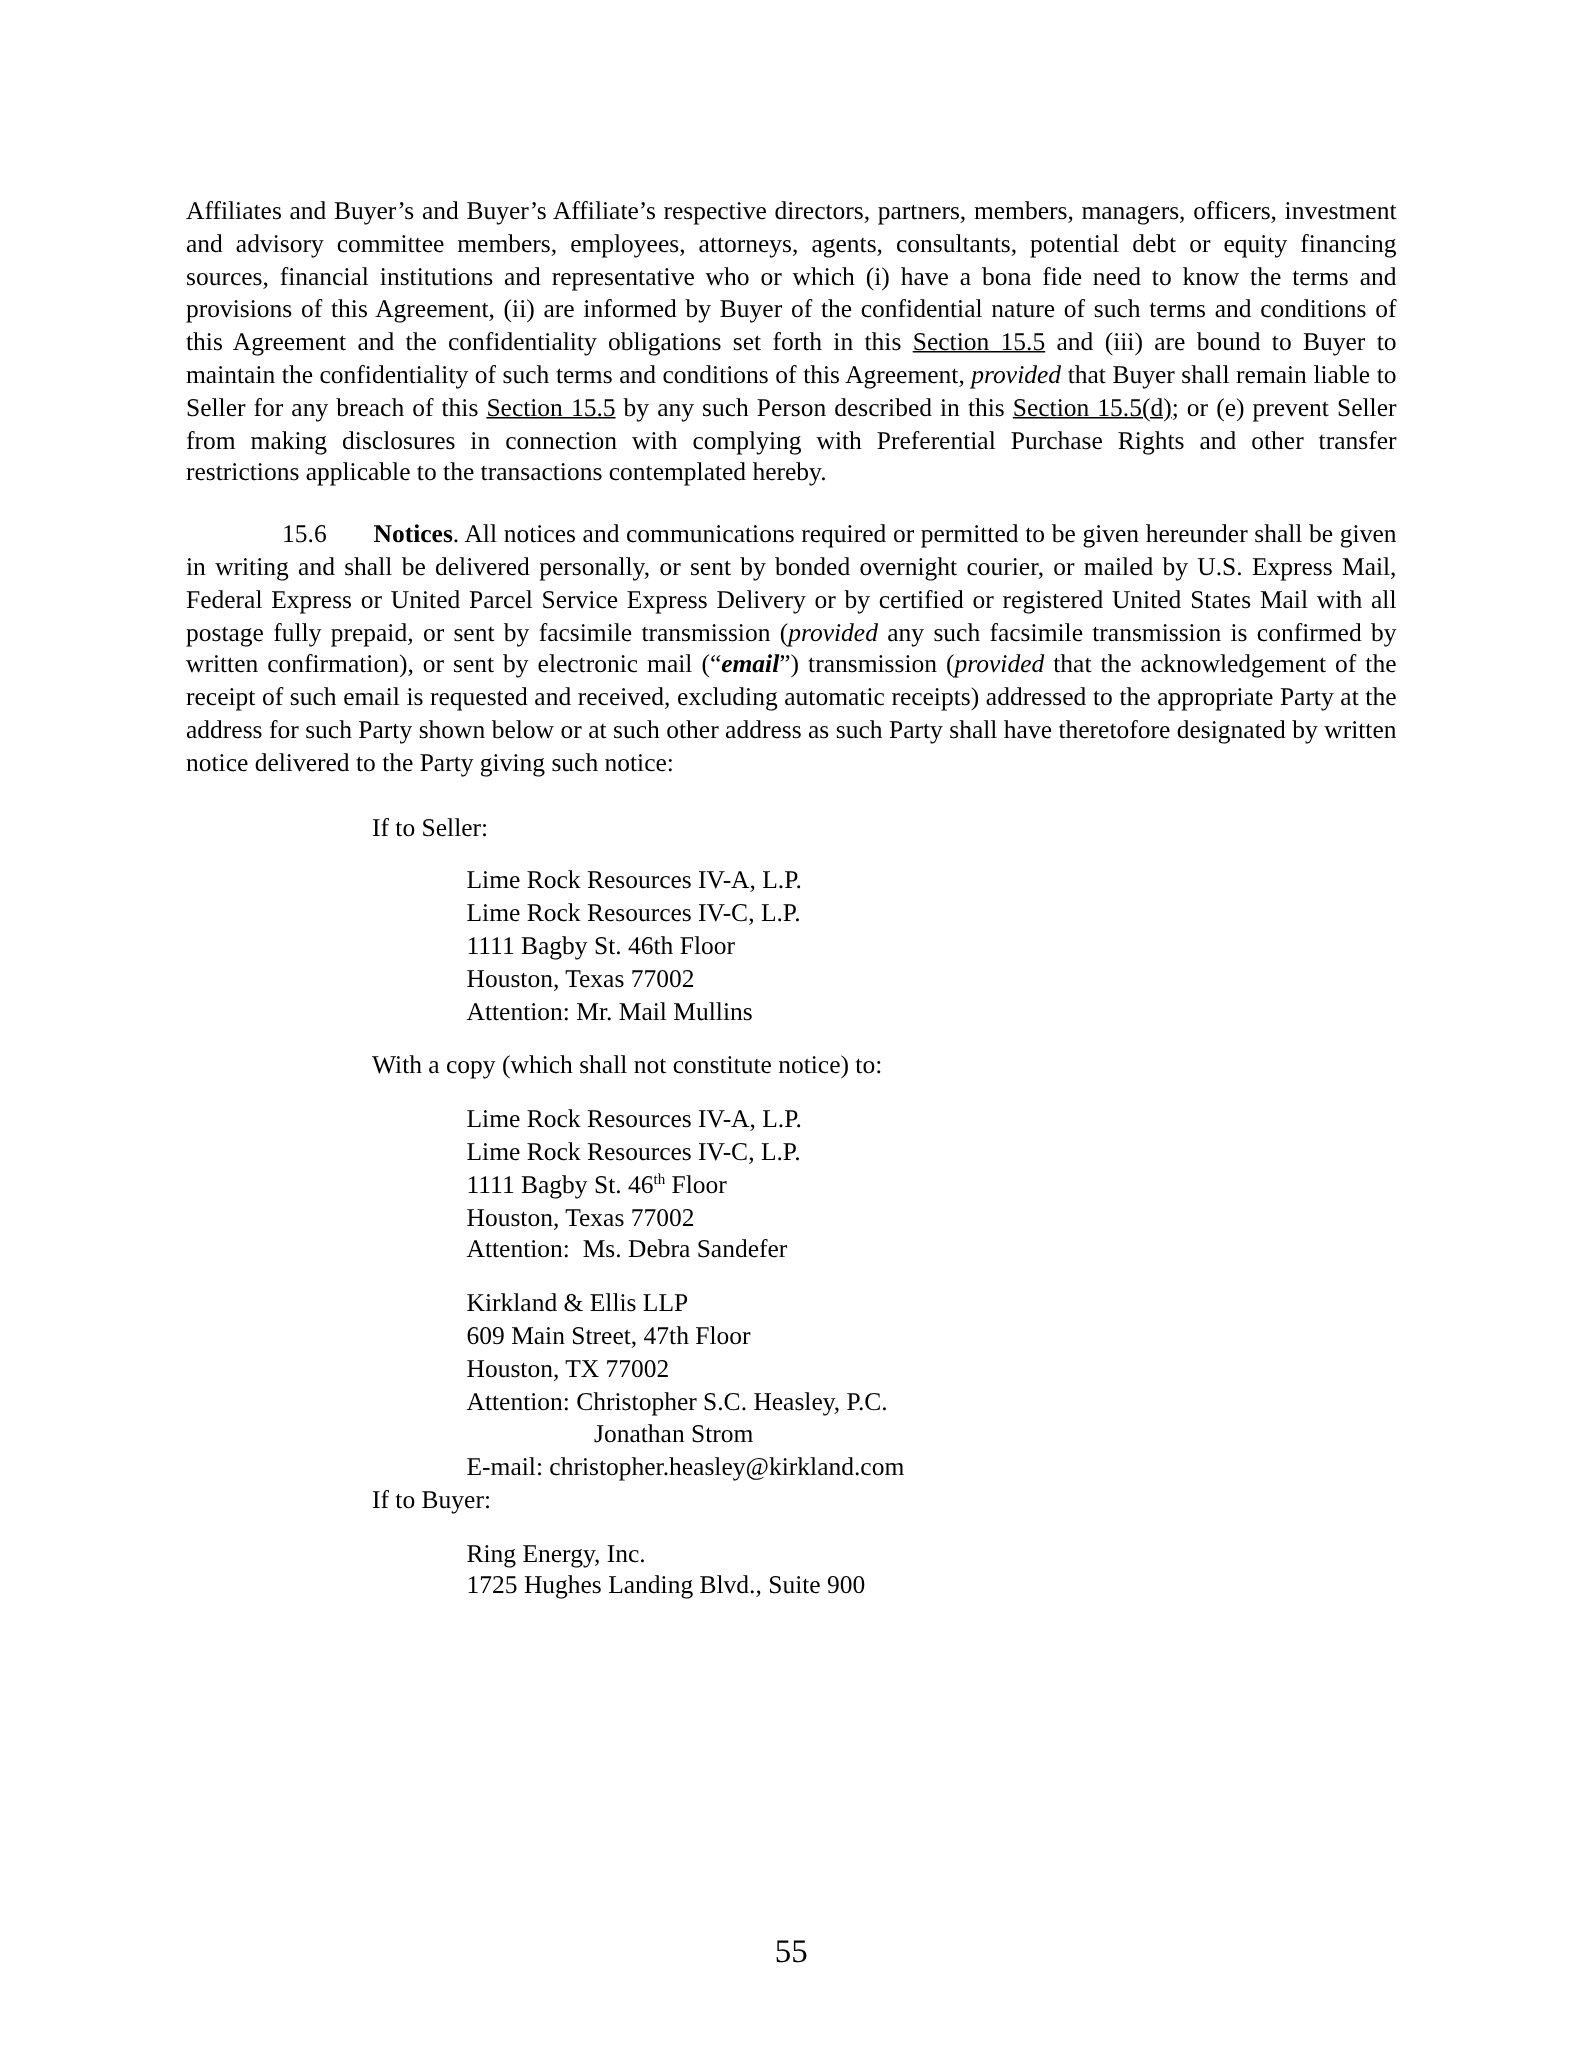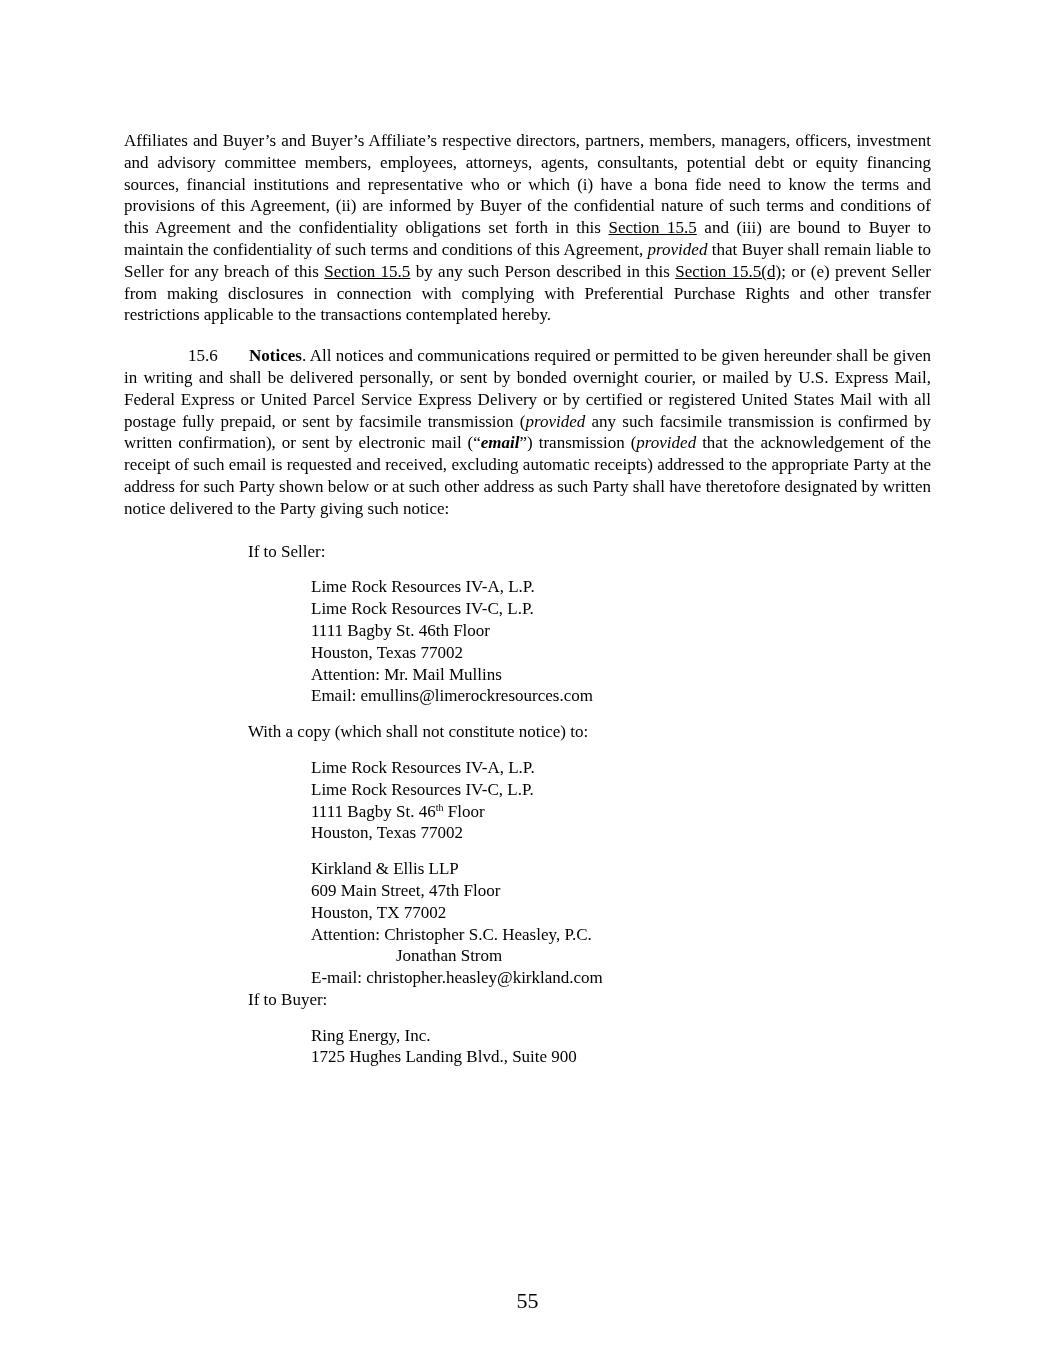--- a/index.html
+++ b/index.html
@@ -35,31 +35,31 @@
 
   <div class="gap-md"></div>
   <p class="addr-label">If to Seller:</p>
   <div class="gap-sm"></div>
   <div class="addr-block">
     <p>Lime Rock Resources IV-A, L.P.</p>
     <p>Lime Rock Resources IV-C, L.P.</p>
     <p>1111 Bagby St. 46th Floor</p>
     <p>Houston, Texas 77002</p>
     <p>Attention: Mr. Mail Mullins</p>
-    <p>Email: emullins@limerockresources.com</p>
   </div>
 
   <div class="gap-sm"></div>
   <p class="addr-label">With a copy (which shall not constitute notice) to:</p>
   <div class="gap-sm"></div>
   <div class="addr-block">
     <p>Lime Rock Resources IV-A, L.P.</p>
     <p>Lime Rock Resources IV-C, L.P.</p>
     <p><span>1111 Bagby St. 46</span><sup>th</sup><span> Floor</span></p>
     <p>Houston, Texas 77002</p>
+    <p class="line">Attention:  Ms. Debra Sandefer</p>
   </div>
 
   <div class="gap-sm"></div>
   <div class="addr-block">
     <p>Kirkland &amp; Ellis LLP</p>
     <p>609 Main Street, 47th Floor</p>
     <p>Houston, TX 77002</p>
     <p>Attention: Christopher S.C. Heasley, P.C.</p>
     <p class="indent2">Jonathan Strom</p>
     <p>E-mail: christopher.heasley@kirkland.com</p>

